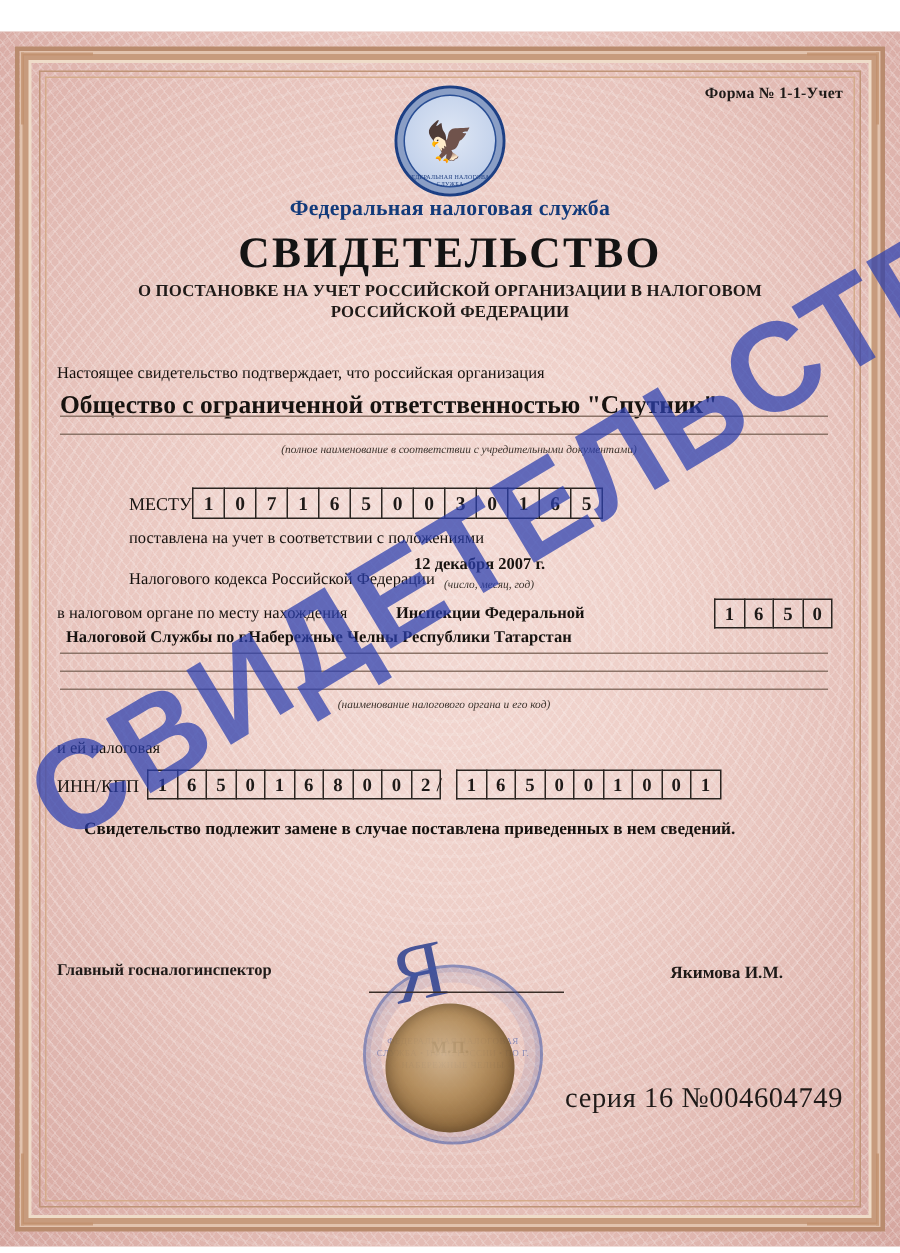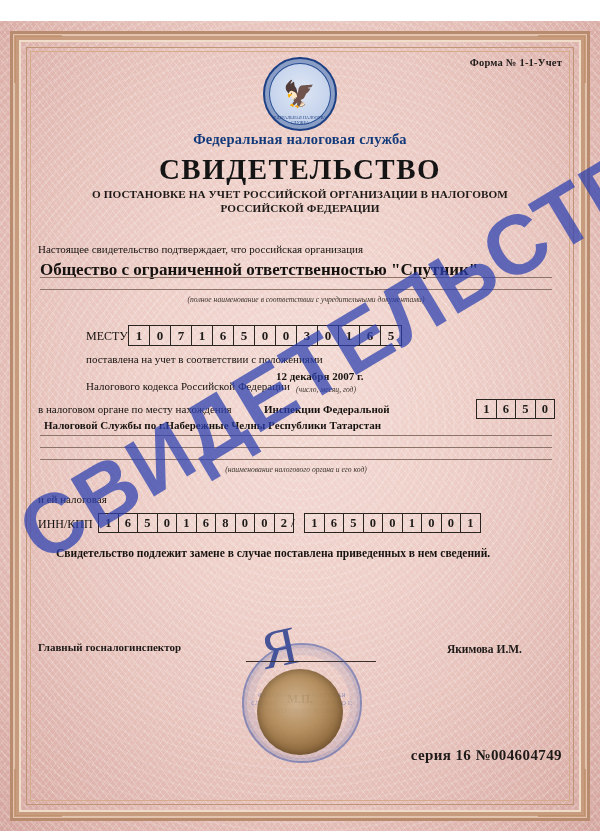--- a/index.html
+++ b/index.html
@@ -256,23 +256,23 @@
     height: 86px;
     border-radius: 50%;
     background: radial-gradient(circle at 45% 40%, #cdb08a 0%, #b08a57 40%, #8a6434 70%, #6d4d26 100%);
     box-shadow: inset 0 0 10px rgba(0,0,0,0.35);
     opacity: 0.92;
   }
 
   #series {
     position: absolute;
     right: 2px;
-    bottom: 33px;
-    font-size: 15px;
-    font-weight: bold;
+    bottom: 53px;
+    font-size: 19px;
+    font-weight: normal;
     letter-spacing: 0.4px;
   }
 
   
   #watermark {
     position: absolute;
     left: -20px;
     top: 300px;
     width: 660px;
     text-align: center;

